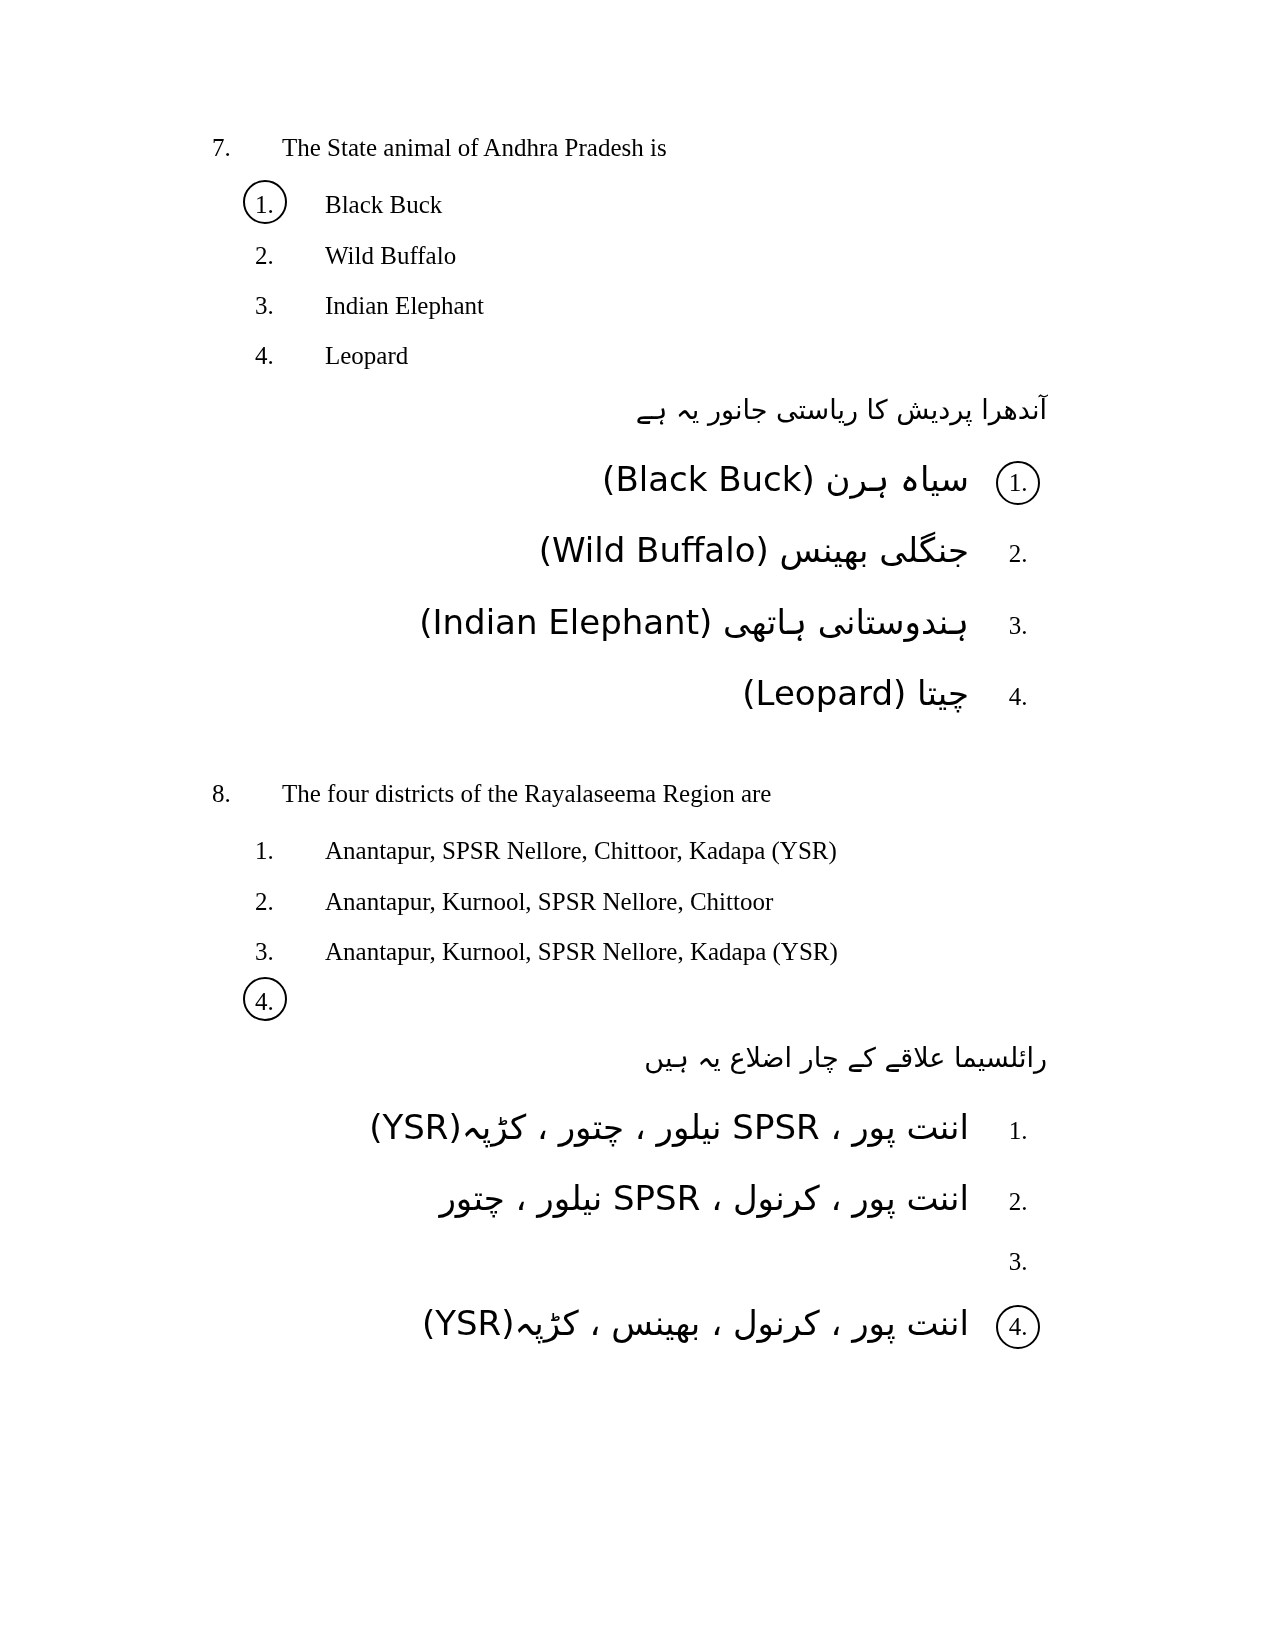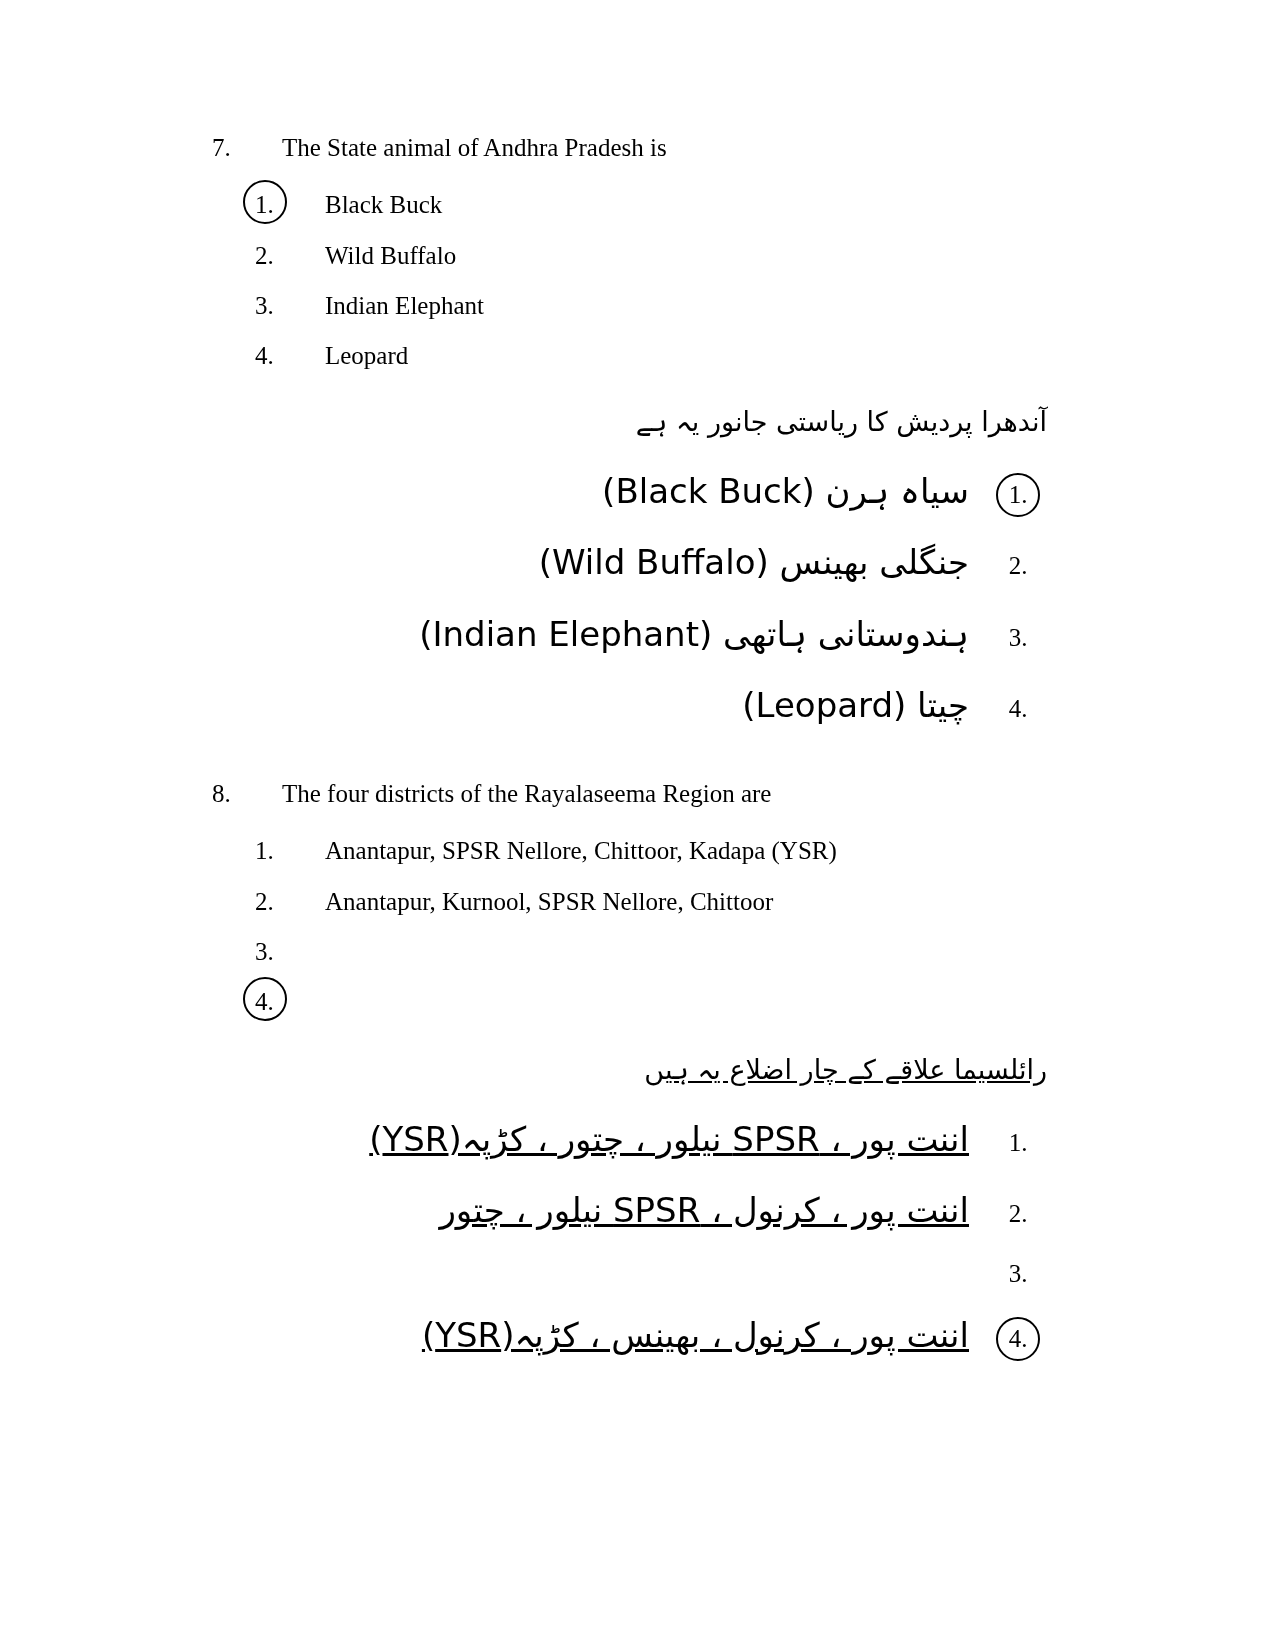--- a/index.html
+++ b/index.html
@@ -85,21 +85,20 @@
     text-align: right;
   }
 
   
   .urdu-block {
     position: absolute;
     right: 0;
     width: 1275px;
     direction: rtl;
     text-align: right;
-    margin-top: 12px;
   }
   .urdu-stem {
     padding-right: 228px;
     font-family: "DejaVu Sans", "Liberation Sans", sans-serif;
     font-size: 27px;
     line-height: 1.45;
   }
   .urdu-opt-row {
     display: flex;
     flex-direction: row;
@@ -209,28 +208,29 @@
       <span class="opt-text">Anantapur, SPSR Nellore, Chittoor, Kadapa (YSR)</span>
     </div>
 
     <div class="opt-row">
       <span class="opt-marker-cell"><span class="opt-marker">2.</span></span>
       <span class="opt-text">Anantapur, Kurnool, SPSR Nellore, Chittoor</span>
     </div>
 
     <div class="opt-row">
       <span class="opt-marker-cell"><span class="opt-marker">3.</span></span>
+      <span class="opt-text">Anantapur, Kurnool, SPSR Nellore, Kadapa (YSR)</span>
     </div>
 
     <div class="opt-row">
       <span class="opt-marker-cell"><span class="opt-marker circled">4.</span></span>
     </div>
   </div>
 
-  <div class="urdu-block" id="q8-ur" style="top:1038px;text-decoration:underline;">
+  <div class="urdu-block" id="q8-ur" style="top:1038px;">
     <div class="urdu-stem">رائلسیما علاقے کے چار اضلاع یہ ہیں</div>
 
     <div class="urdu-opt-row" style="margin-top:26px;">
       <span class="urdu-marker-cell"><span class="urdu-marker">1.</span></span>
       <span class="urdu-opt-text">اننت پور ، SPSR نیلور ، چتور ، کڑپہ(YSR)</span>
     </div>
 
     <div class="urdu-opt-row">
       <span class="urdu-marker-cell"><span class="urdu-marker">2.</span></span>
       <span class="urdu-opt-text">اننت پور ، کرنول ، SPSR نیلور ، چتور</span>

